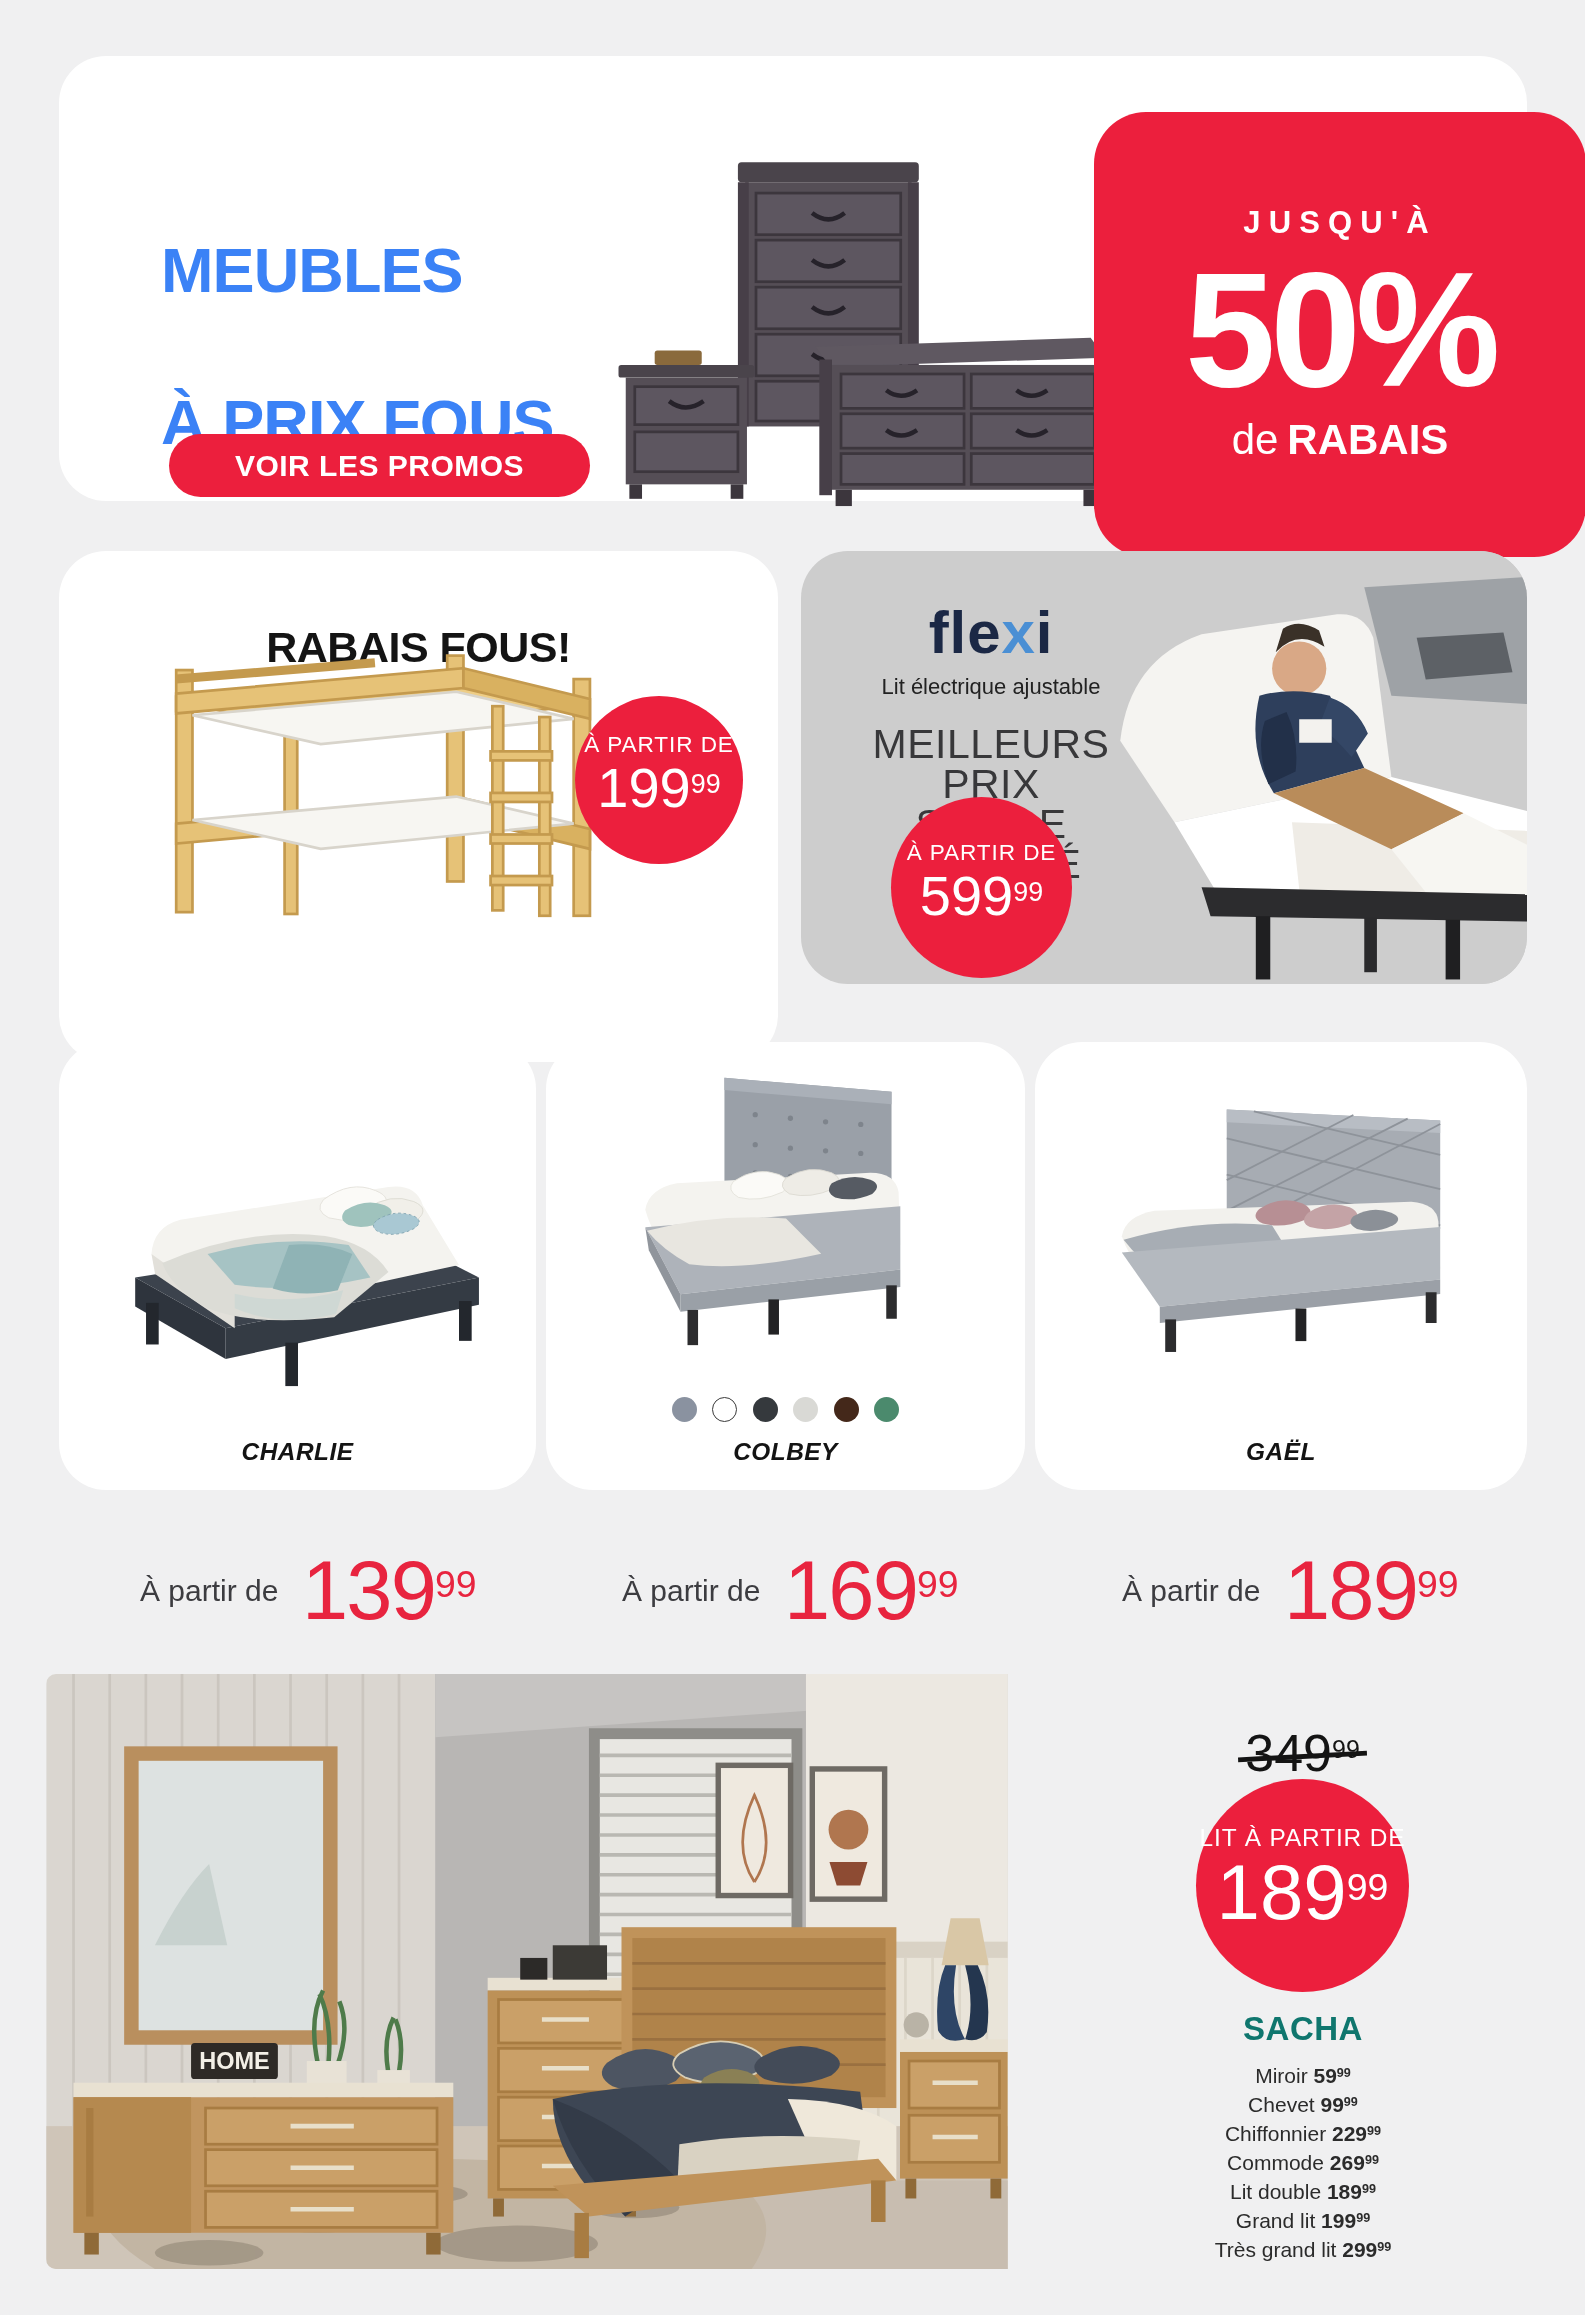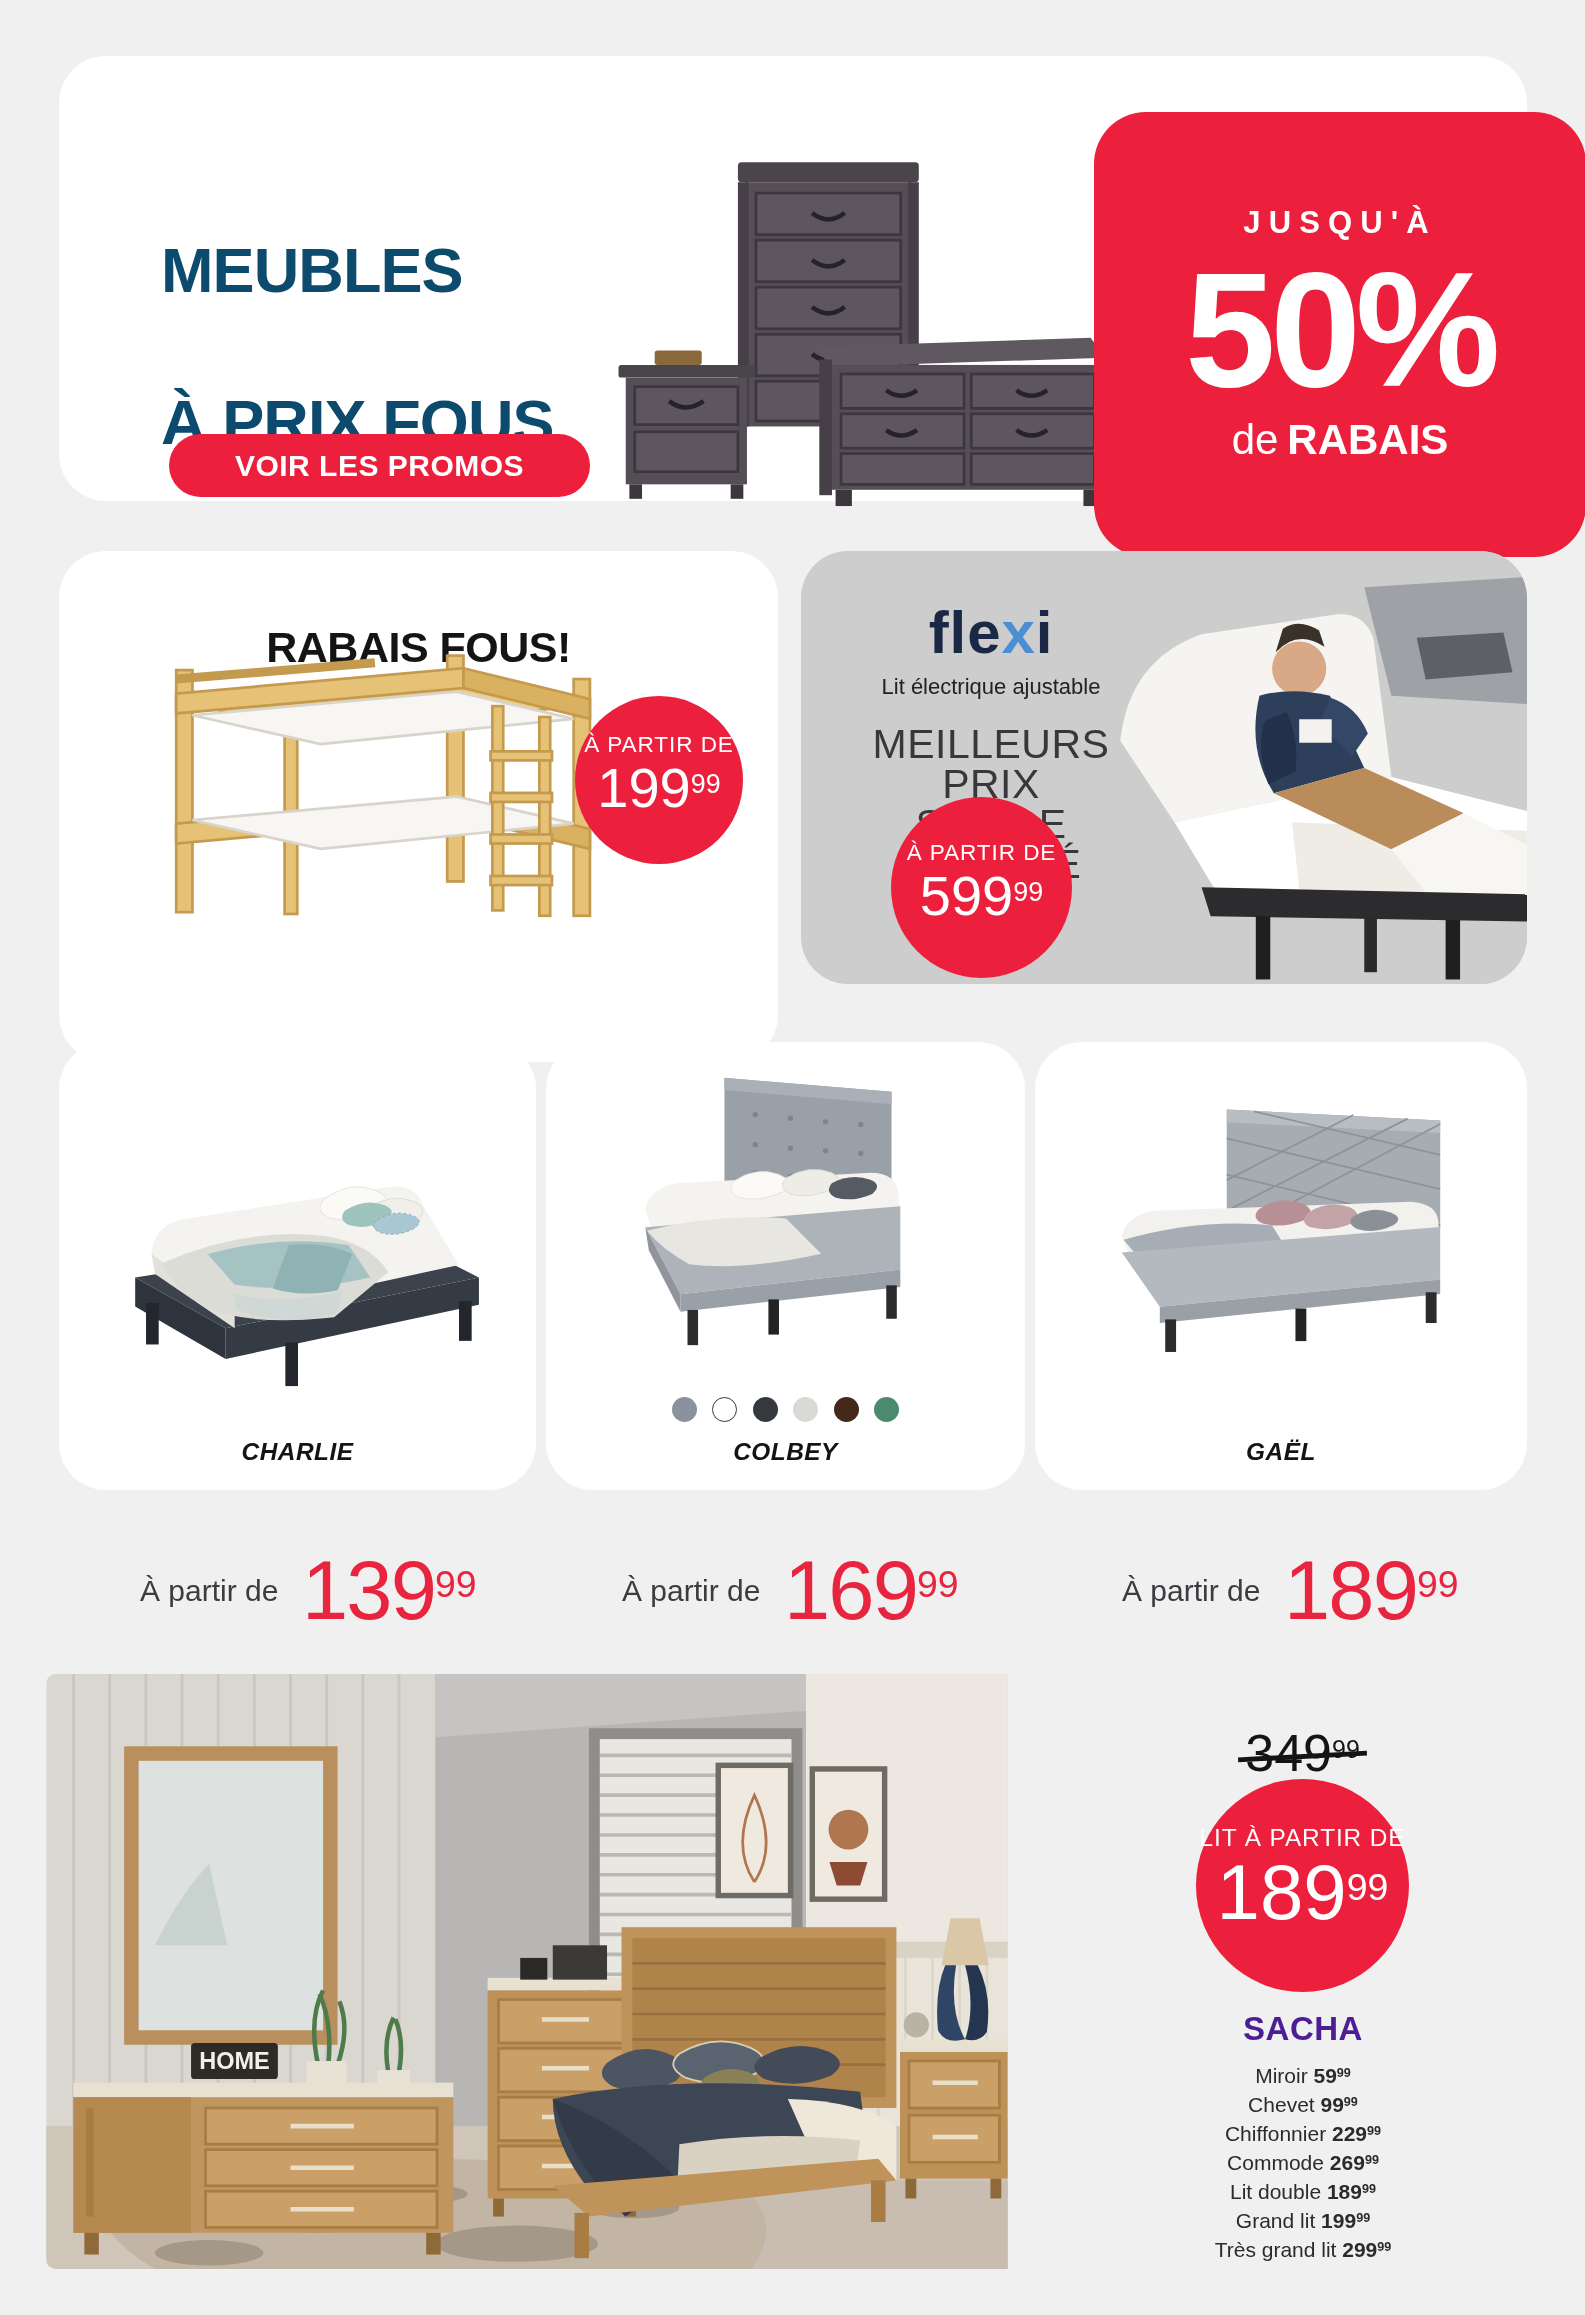--- a/index.html
+++ b/index.html
@@ -9,21 +9,21 @@
   }
   .card{position:absolute;background:#ffffff;border-radius:47px;}
   .pill-btn{
     position:absolute;background:#ec1f3d;color:#fff;border:none;cursor:pointer;
     border-radius:36px;font-weight:700;font-family:inherit;
     display:flex;align-items:center;justify-content:center;letter-spacing:0.5px;
   }
   
   .hero-card{left:59px;top:56px;width:1468px;height:445px;}
   .hero-title{
-    position:absolute;left:102px;top:134px;color:#0c4a6e;font-weight:700;
+    position:absolute;left:102px;top:134px;color:#3b82f6;font-weight:700;
     font-size:63px;line-height:76px;letter-spacing:-0.9px;
   }
   .hero-btn{left:110px;top:378px;width:421px;height:63px;font-size:30px;}
   .hero-art{position:absolute;left:543px;top:81px;width:507px;height:398px;}
   .hero-badge{
     position:absolute;left:1035px;top:56px;width:492px;height:445px;background:#ec1f3d;
     border-radius:52px;color:#fff;display:flex;flex-direction:column;align-items:center;
     justify-content:center;text-align:center;
   }
   .hero-badge .kicker{font-size:31px;letter-spacing:8.1px;font-weight:700;margin-bottom:5.4px;}
@@ -71,21 +71,21 @@
     border-radius:10px;overflow:hidden;}
   .old-price{position:absolute;left:1196px;top:1723px;width:213px;text-align:center;
     font-size:52px;color:#141414;font-weight:400;}
   .old-price .strike{position:relative;display:inline-block;}
   .old-price .strike::after{content:"";position:absolute;left:-7.2px;right:-7.2px;top:52%;
     height:4.5px;background:#141414;transform:rotate(-3deg);}
   .badge-189{left:1196px;top:1779px;width:213px;height:213px;}
   .badge-189 .kicker{font-size:24.4px;}
   .badge-189 .price{font-size:78px;line-height:81px;}
   .sacha-block{position:absolute;left:1131px;top:2010px;width:344px;text-align:center;}
-  .sacha-title{font-size:33px;font-weight:700;color:#4c1d95;letter-spacing:0.5px;}
+  .sacha-title{font-size:33px;font-weight:700;color:#0f766e;letter-spacing:0.5px;}
   .sacha-list{margin-top:14.5px;font-size:21px;color:#2b2b2b;line-height:26px;}
   .sacha-list .row{white-space:nowrap;}
   .sacha-list .pr{font-weight:700;}
   .sacha-list .pr .sup{font-size:60%;top:-.45em;font-weight:700;}
 </style>
 </head>
 <body>
 
 <div class="page">
 

